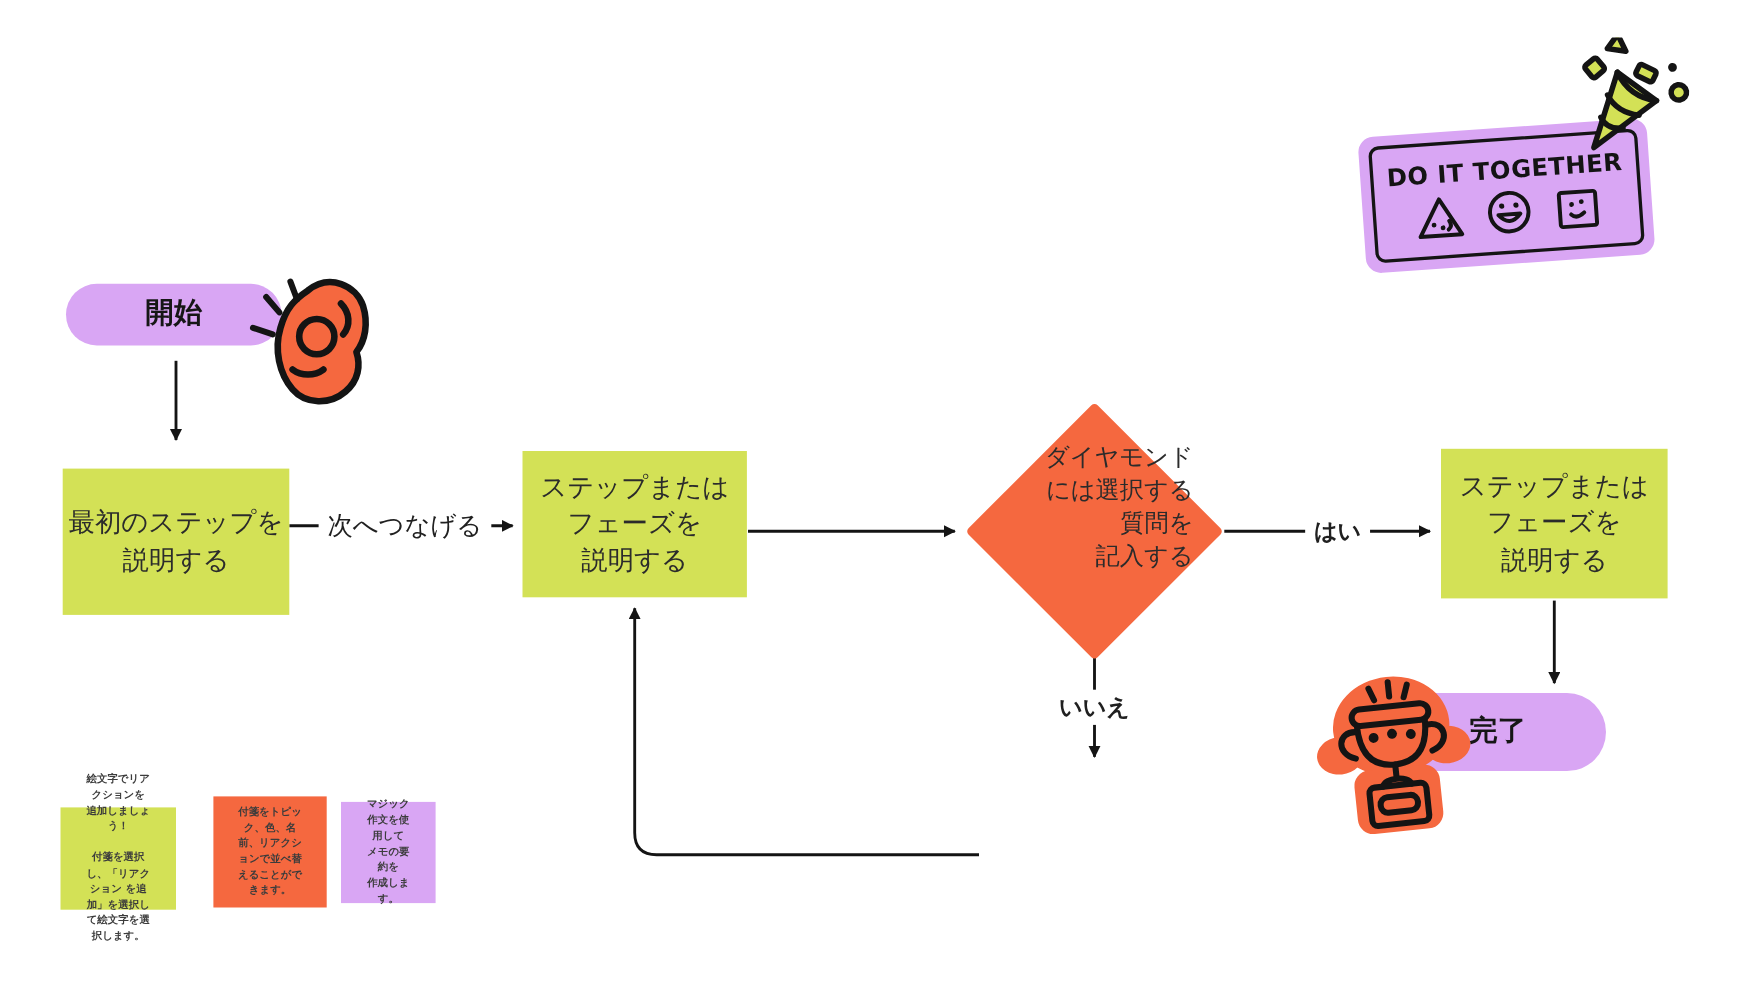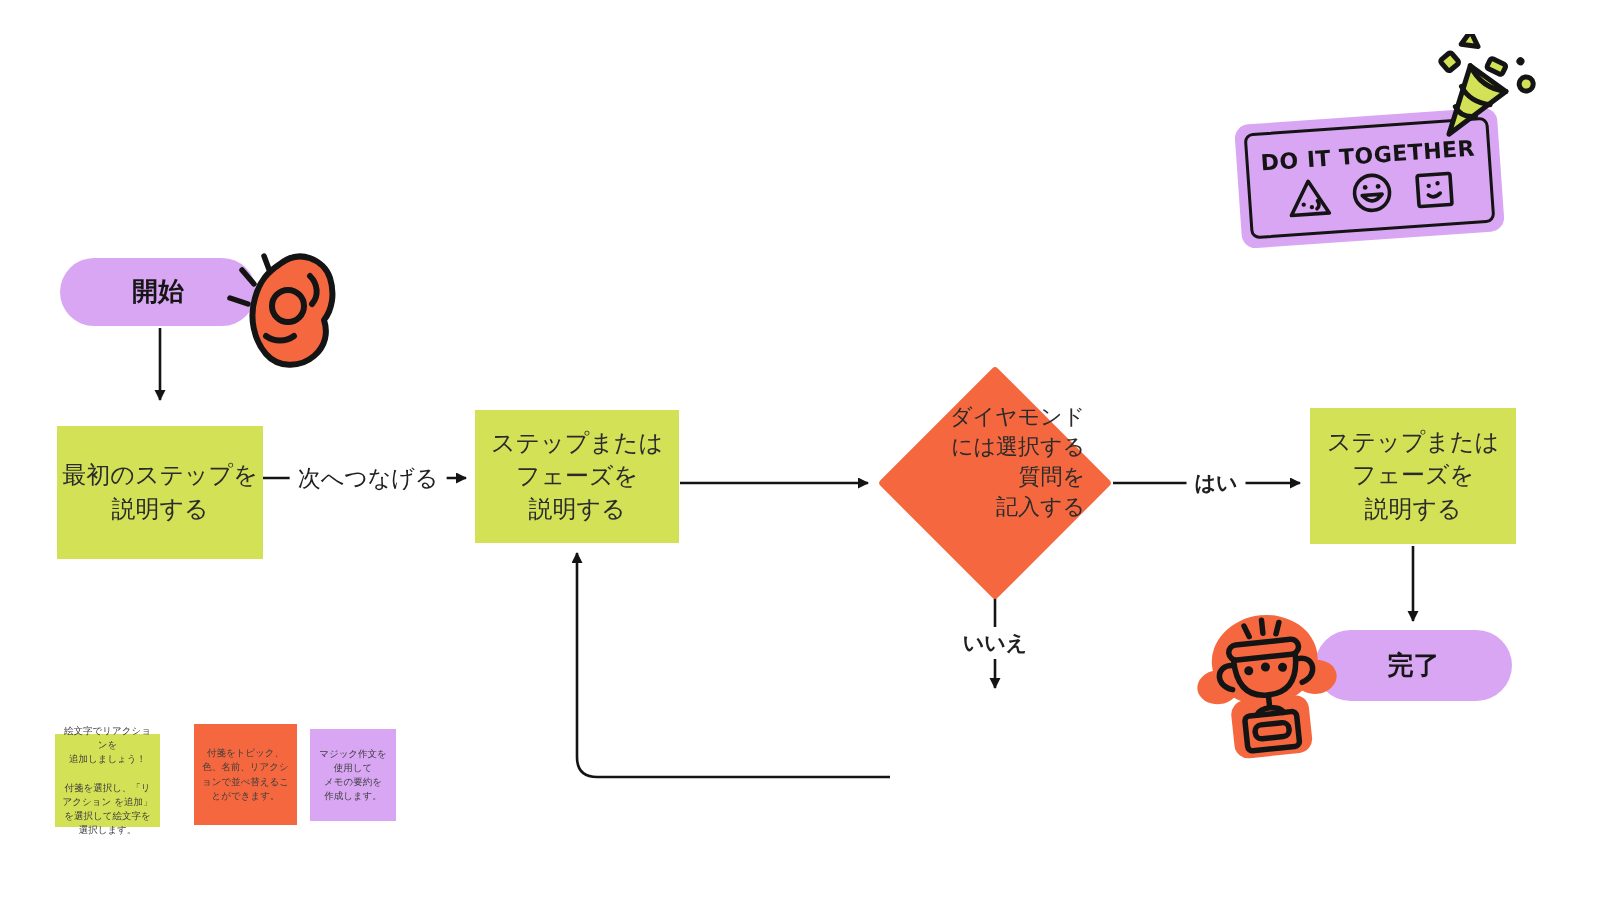--- a/index.html
+++ b/index.html
@@ -41,22 +41,22 @@
   
   .sticker{position:absolute;left:1238px;top:116px;width:263px;height:124px;background:var(--purple);
     border-radius:14px;transform:rotate(-4deg);z-index:4;display:flex;flex-direction:column;
     align-items:center;justify-content:center;}
   .sticker-border{position:absolute;inset:9px;border:3.5px solid var(--ink);border-radius:9px;}
   .sticker-label{font-weight:bold;font-size:22px;letter-spacing:.5px;color:var(--ink);margin-top:2px;white-space:nowrap;}
   .sticker-icons{display:flex;gap:18px;margin-top:3px;align-items:center;}
 
   
   .note{position:absolute;z-index:3;display:flex;align-items:center;justify-content:center;
-    text-align:center;white-space:pre-line;font-size:9.5px;font-weight:normal;line-height:1.5;
-    color:#3C3C3C;padding:6px;}
+    text-align:center;white-space:pre-line;font-size:9.5px;font-weight:bold;line-height:1.5;
+    color:#3C3C3C;padding:20px;}
   .note-lime{background:var(--lime);}
   .note-orange{background:var(--orange);}
   .note-purple{background:var(--purple);}
 </style>
 </head>
 <body>
 
 <div id="canvas">
 
 
@@ -113,21 +113,21 @@
     </defs>
     <path class="conn" d="M160,328 V400" marker-end="url(#arrow)"></path>
     <path class="conn" d="M263,478 H466" marker-end="url(#arrow)"></path>
     <path class="conn" d="M680,483 H868" marker-end="url(#arrow)"></path>
     <path class="conn" d="M1113,483 H1300" marker-end="url(#arrow)"></path>
     <path class="conn" d="M995,590 V688" marker-end="url(#arrow)"></path>
     <path class="conn" d="M890,777 H597 Q577,777 577,757 V553" marker-end="url(#arrow)"></path>
     <path class="conn" d="M1413,546 V621" marker-end="url(#arrow)"></path>
   </svg>
 
-  <div class="node pill" style="left:60px;top:258px;width:196px;height:68px">開始</div>
+  <div class="node pill" style="left:60px;top:258px;width:196px;height:56px">開始</div>
 
   <svg class="deco" style="left:218px;top:238px" width="126" height="140" viewBox="0 0 126 140">
     <g stroke="#141414" stroke-width="6" stroke-linecap="round" stroke-linejoin="round">
       <path fill="#F5683F" d="M62,26 C82,10 106,22 112,40 C117,56 114,72 106,82 C110,94 108,108 96,118 C82,130 60,130 48,116 C36,102 31,80 37,60 C42,42 50,34 62,26 Z"></path>
       <circle cx="70" cy="68" r="16" fill="#F5683F"></circle>
       <path d="M92,38 C100,46 101,58 94,66" fill="none"></path>
       <path d="M48,98 C56,104 68,104 76,98" fill="none"></path>
     </g>
     <g stroke="#141414" stroke-width="5.5" stroke-linecap="round">
       <path d="M24,32 L36,46"></path>
@@ -148,21 +148,21 @@
   <div class="diamond-shape"></div>
   <div class="diamond-text">ダイヤモンド
 には選択する
 質問を
 記入する</div>
 
   <div class="edge-label" style="left:368px;top:478px">次へつなげる</div>
   <div class="edge-label bold" style="left:1216px;top:483px">はい</div>
   <div class="edge-label bold" style="left:995px;top:643px">いいえ</div>
 
-  <div class="node pill" style="left:1315px;top:630px;width:197px;height:71px">完了</div>
+  <div class="node pill" style="left:1263px;top:630px;width:197px;height:71px">完了</div>
 
   <svg class="deco" style="left:1192px;top:602px" width="150" height="165" viewBox="0 0 150 165">
     <g transform="rotate(-6 75 80)">
       <g fill="#F5683F" stroke="none">
         <ellipse cx="75" cy="58" rx="53" ry="45"></ellipse>
         <ellipse cx="26" cy="80" rx="21" ry="17"></ellipse>
         <ellipse cx="124" cy="80" rx="21" ry="17"></ellipse>
         <rect x="36" y="96" width="78" height="58" rx="14"></rect>
       </g>
       <g fill="none" stroke="#141414" stroke-width="5.5" stroke-linecap="round" stroke-linejoin="round">

